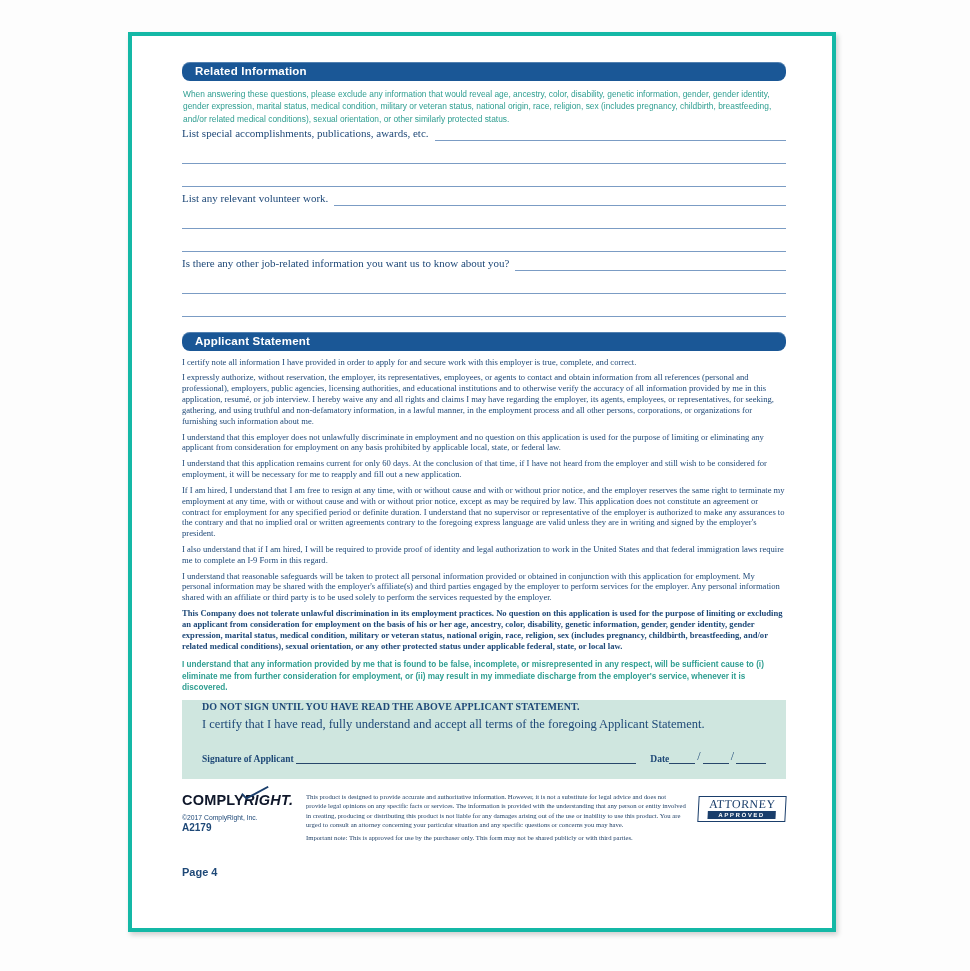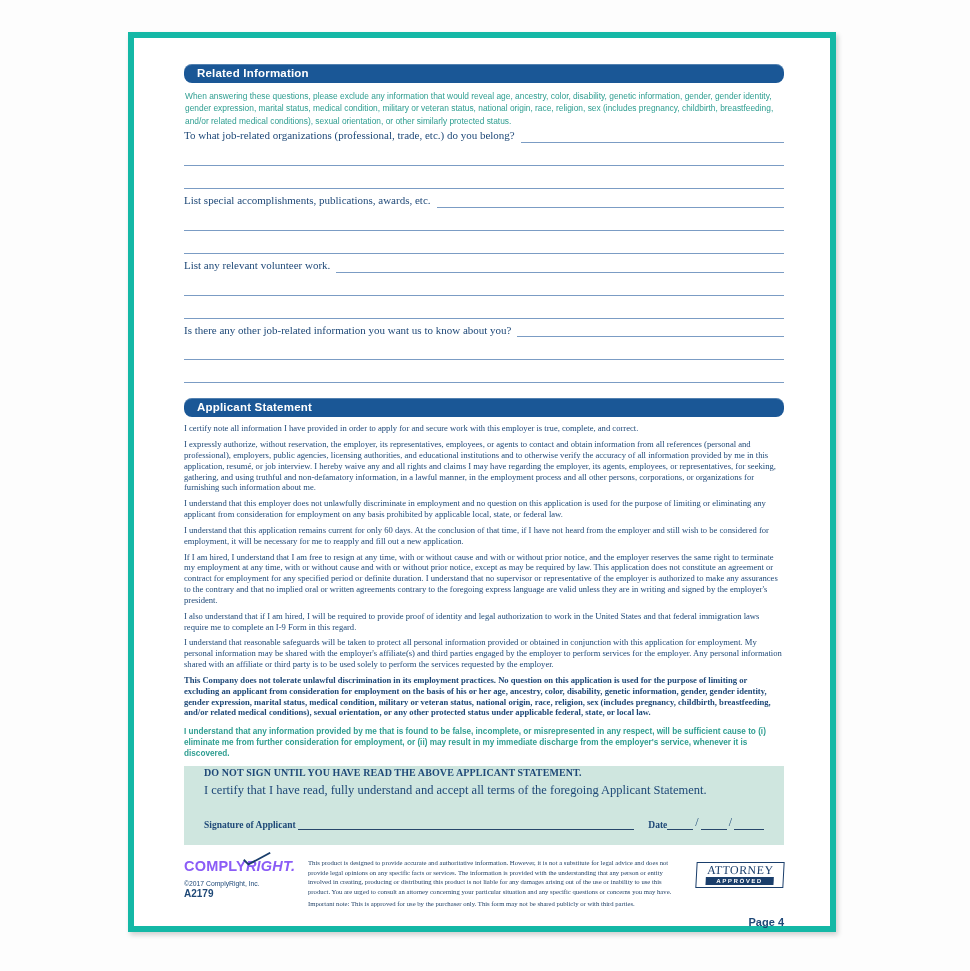--- a/index.html
+++ b/index.html
@@ -1,20 +1,20 @@
 <!DOCTYPE html>
 <html><head>
 <meta charset="utf-8">
 <style>
   * { margin:0; padding:0; box-sizing:border-box; }
   html,body { width:970px; height:971px; background:#fcfcfc; font-family:"Liberation Serif",serif; }
   .canvas { position:relative; width:970px; height:971px; background:#fdfdfd; overflow:hidden; }
   .page {
     position:absolute; left:128px; top:32px; width:708px; height:900px;
-    background:#ffffff; border:6px solid #14b8a6;
+    background:#ffffff; border:4px solid #14b8a6;
     box-shadow:2px 3px 5px rgba(0,0,0,0.18);
     padding:26px 46px 0 50px;
   }
   .section-bar {
     background:#1a5796; color:#ffffff;
     font-family:"Liberation Sans",sans-serif; font-weight:bold; font-size:11.5px;
     padding:3px 13px 4px; border-radius:8px; letter-spacing:0.2px;
     box-shadow:inset 0 1px 0 rgba(255,255,255,0.25);
   }
   .intro {
@@ -37,51 +37,43 @@
   .sig-warning { color:#1e4877; font-weight:bold; font-size:10px; letter-spacing:0.1px; }
   .sig-certify { color:#1e4877; font-size:12.5px; margin-top:5px; }
   .sig-row { display:flex; align-items:flex-end; margin-top:17px; color:#1e4877; font-weight:bold; font-size:9.5px; }
   .sig-line { flex:1; border-bottom:1px solid #27466b; height:11px; margin-left:2px; }
   .date-label { margin-left:14px; }
   .date-seg { width:26px; border-bottom:1px solid #27466b; height:11px; }
   .date-seg.last { width:30px; }
   .date-slash { font-weight:normal; font-size:12px; padding:0 2px; }
   .footer { display:flex; margin-top:13px; align-items:flex-start; }
   .footer-left { width:118px; flex:none; }
-  .logo { position:relative; font-family:"Liberation Sans",sans-serif; font-weight:bold; color:#8b5cf6; font-size:14.5px; letter-spacing:0.2px; white-space:nowrap; }
+  .logo { position:relative; font-family:"Liberation Sans",sans-serif; font-weight:bold; color:#0f172a; font-size:14.5px; letter-spacing:0.2px; white-space:nowrap; }
   .logo .it { font-style:italic; }
   .logo-swoosh { position:absolute; left:56px; top:-6px; width:34px; height:14px; }
   .footer-copy { color:#1e4877; font-family:"Liberation Sans",sans-serif; font-size:6.8px; margin-top:6px; }
   .footer-num  { color:#1e4877; font-family:"Liberation Sans",sans-serif; font-size:10px; font-weight:bold; margin-top:1px; }
   .footer-mid { flex:1; padding:0 12px 0 6px; }
   .disclaimer { color:#27466b; font-size:6.7px; line-height:1.42; }
   .important-note { color:#27466b; font-size:6.7px; margin-top:4px; }
   .footer-right { width:88px; flex:none; padding-top:4px; }
   .badge { border:1.5px solid #1a3e6b; background:#ffffff; padding:1px 2px 2px; transform:skewX(-3deg); }
   .badge-title { font-family:"Liberation Serif",serif; color:#1a3e6b; font-size:12px; letter-spacing:0.4px; text-align:center; line-height:1.05; }
   .badge-approved { background:#1a3e6b; color:#ffffff; font-family:"Liberation Sans",sans-serif; font-weight:bold; font-size:6px; letter-spacing:1.6px; text-align:center; margin:0 7px; padding:1px 0; }
-  .page-num { text-align:right; font-family:"Liberation Sans",sans-serif; font-weight:bold; color:#1e4877; font-size:11px; margin-top:9px; }
+  .page-num { text-align:left; font-family:"Liberation Sans",sans-serif; font-weight:bold; color:#1e4877; font-size:11px; margin-top:25px; }
 </style>
 </head>
 <body>
 
 <div class="canvas">
   <div class="page">
 
     <div class="section-bar">Related Information</div>
     <div class="intro">When answering these questions, please exclude any information that would reveal age, ancestry, color, disability, genetic information, gender, gender identity, gender expression, marital status, medical condition, military or veteran status, national origin, race, religion, sex (includes pregnancy, childbirth, breastfeeding, and/or related medical conditions), sexual orientation, or other similarly protected status.</div>
 
-    <div class="q-group">
-      <div class="q-row">
-        <span>To what job-related organizations (professional, trade, etc.) do you belong?</span>
-        <span class="q-fill"></span>
-      </div>
-      <div class="blank-line"></div>
-      <div class="blank-line"></div>
-    </div>
 
     <div class="q-group">
       <div class="q-row">
         <span>List special accomplishments, publications, awards, etc.</span>
         <span class="q-fill"></span>
       </div>
       <div class="blank-line"></div>
       <div class="blank-line"></div>
     </div>
 

